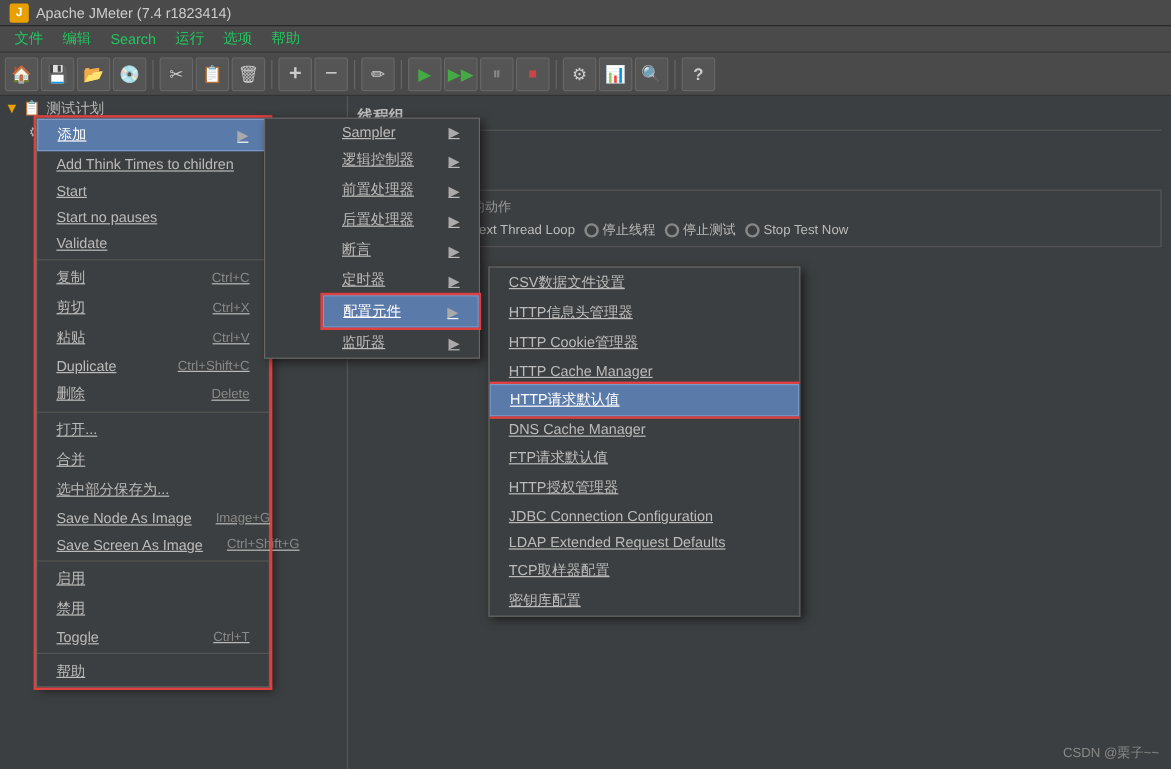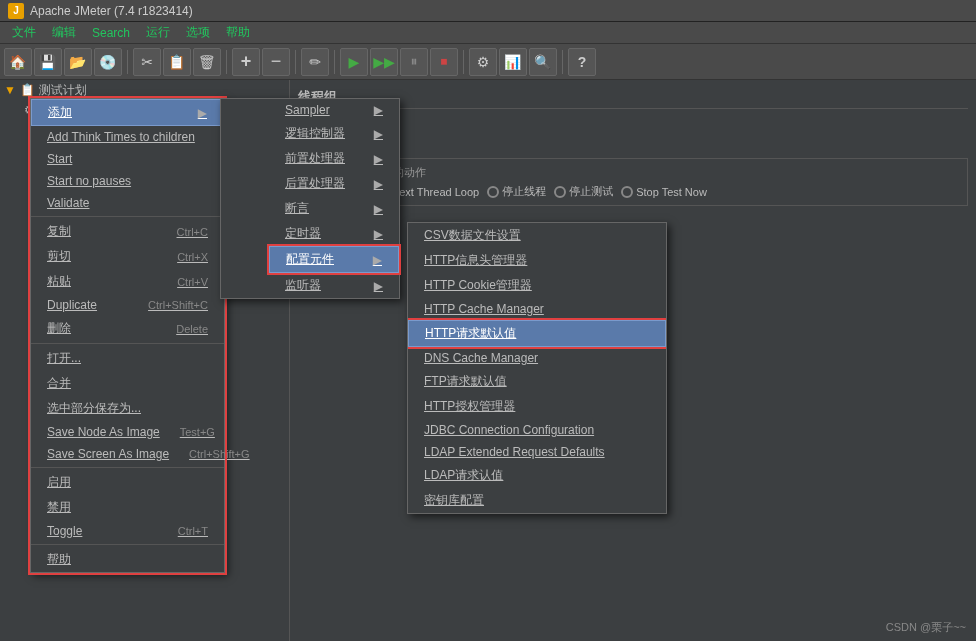--- a/index.html
+++ b/index.html
@@ -375,21 +375,21 @@
     <span>打开...</span>
   </div>
   <div class="context-menu-item">
     <span>合并</span>
   </div>
   <div class="context-menu-item">
     <span>选中部分保存为...</span>
   </div>
   <div class="context-menu-item">
     <span>Save Node As Image</span>
-    <span class="shortcut">Test+G</span>
+    <span class="shortcut">Image+G</span>
   </div>
   <div class="context-menu-item">
     <span>Save Screen As Image</span>
     <span class="shortcut">Ctrl+Shift+G</span>
   </div>
   <div class="context-menu-sep"></div>
   <div class="context-menu-item">
     <span>启用</span>
   </div>
   <div class="context-menu-item">
@@ -465,21 +465,21 @@
   <div class="context-menu-item">
     <span>HTTP授权管理器</span>
   </div>
   <div class="context-menu-item">
     <span>JDBC Connection Configuration</span>
   </div>
   <div class="context-menu-item">
     <span>LDAP Extended Request Defaults</span>
   </div>
   <div class="context-menu-item">
-    <span>LDAP请求认值</span>
+    <span>TCP取样器配置</span>
   </div>
   <div class="context-menu-item">
     <span>密钥库配置</span>
   </div>
 
 </div>
 
 <div id="watermark">
   <span>CSDN @栗子~~</span>
 </div>

